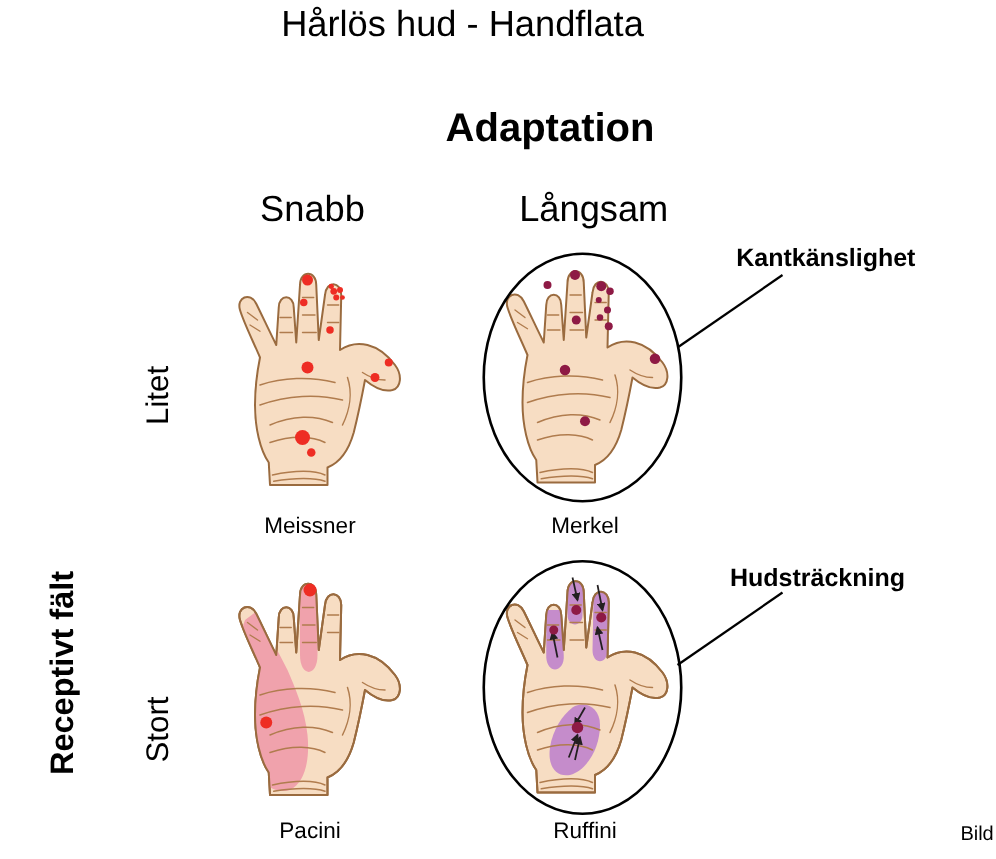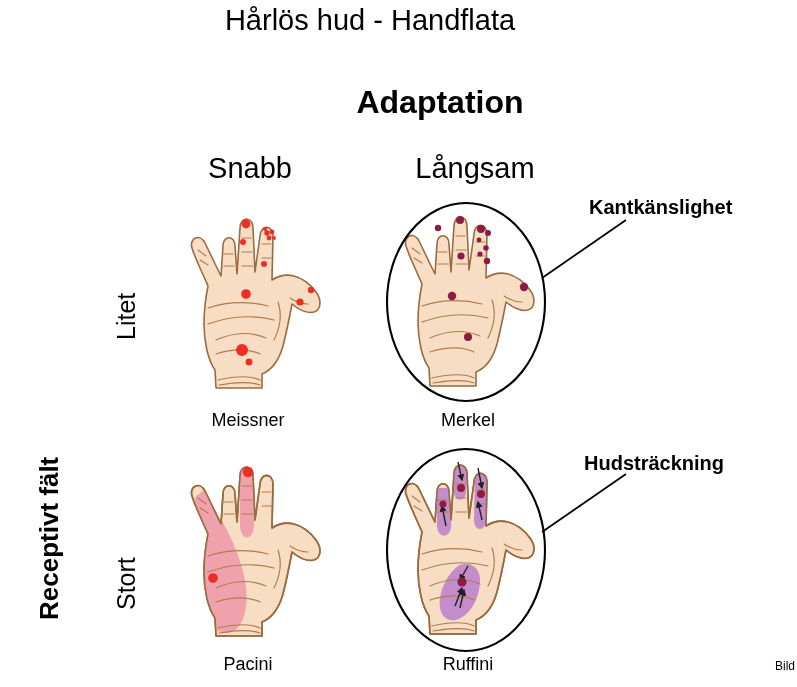--- a/index.html
+++ b/index.html
@@ -79,21 +79,21 @@
   .callout {
     font-size: 20px;
     font-weight: bold;
     white-space: nowrap;
   }
   .callout.kant { left: 589px; top: 196px; }
   .callout.hud  { left: 584px; top: 452px; }
 
   .bild {
     right: 2px; top: 659px;
-    font-size: 12px;
+    font-size: 16px;
     font-weight: 400;
   }
 
   
   .hand-svg { display: block; }
   .hand-block { position: absolute; }
   .hand-block.tl { left: 186px; top: 202px; }
   .hand-block.tr { left: 400px; top: 200px; }
   .hand-block.bl { left: 186px; top: 450px; }
   .hand-block.br { left: 400px; top: 448px; }

